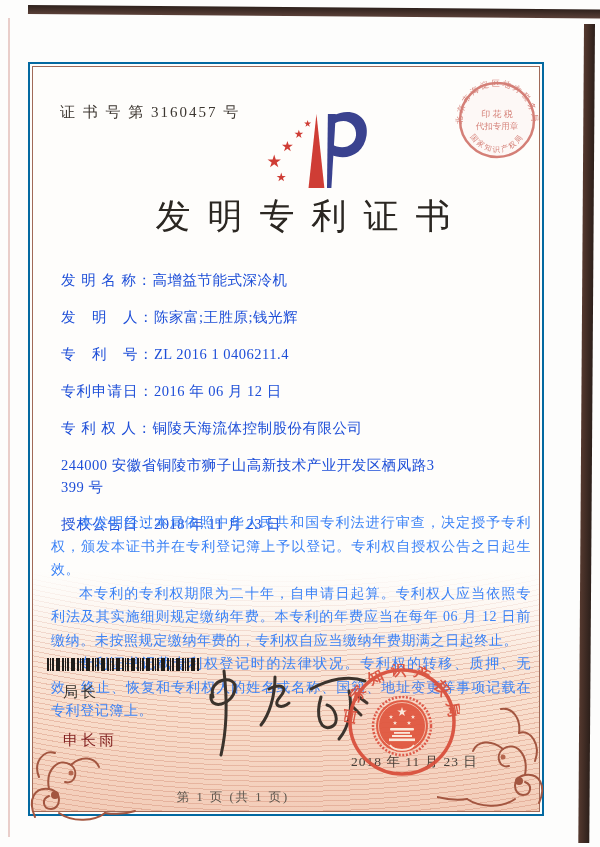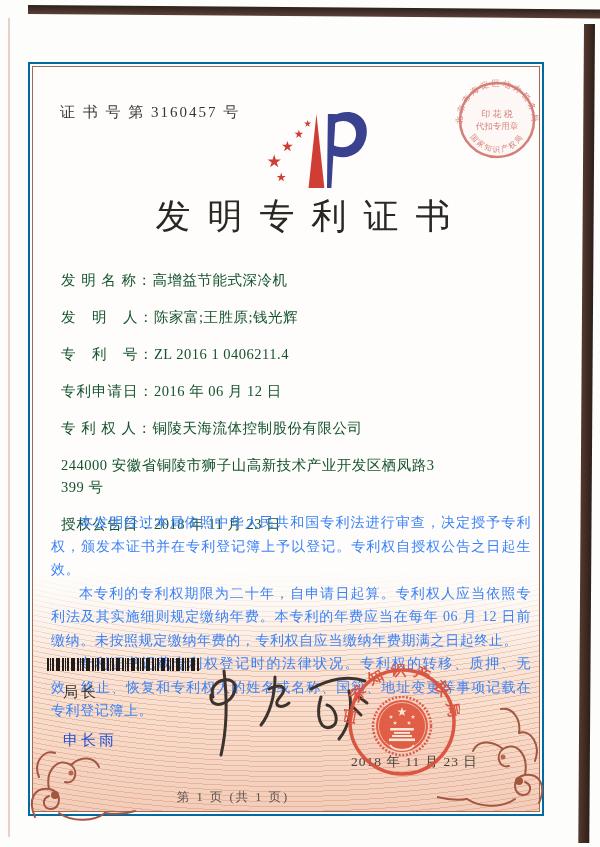--- a/index.html
+++ b/index.html
@@ -34,37 +34,37 @@
 
   .cert-no{position:absolute;left:27px;top:36px;font-size:15px;letter-spacing:2px;color:#3c3630;}
 
   .tax-stamp{position:absolute;left:422px;top:11px;width:84px;height:84px;opacity:.85;}
 
   .logo{position:absolute;left:206px;top:38px;width:132px;height:92px;}
 
   .title{position:absolute;left:0;top:126px;width:512px;text-align:center;
     font-size:35px;letter-spacing:17px;text-indent:17px;color:#2b2722;font-weight:500;transform:translateX(14px);}
 
-  .fields-list{position:absolute;left:28px;top:202px;width:474px;font-size:14.5px;color:#14532d;}
+  .fields-list{position:absolute;left:28px;top:202px;width:474px;font-size:14.5px;color:#1d4ed8;}
   .field-row{display:flex;margin-bottom:15px;line-height:22px;}
   .field-row.pair{}
   .field-label{flex:0 0 auto;white-space:pre;letter-spacing:1px;}
   .field-value{white-space:pre-line;letter-spacing:.5px;}
 
   .body-text{position:absolute;left:18px;top:444px;width:480px;
     font-size:14px;line-height:23.5px;color:#3b82f6;letter-spacing:.6px;text-align:justify;}
   .body-text p{margin:0;text-indent:2em;}
 
   .barcode{position:absolute;left:14px;top:591px;width:152px;height:13px;
     background:
       repeating-linear-gradient(90deg,#201d1a 0 2px,rgba(0,0,0,0) 2px 5px),
       repeating-linear-gradient(90deg,#201d1a 0 1px,rgba(0,0,0,0) 1px 3px);}
 
   .sig-title{position:absolute;left:30px;top:616px;font-size:15px;letter-spacing:3px;color:#36322c;}
-  .sig-name{position:absolute;left:30px;top:664px;font-size:15px;letter-spacing:3px;color:#1d4ed8;}
+  .sig-name{position:absolute;left:30px;top:664px;font-size:15px;letter-spacing:3px;color:#7f1d1d;}
   .signature-svg{position:absolute;left:150px;top:596px;width:200px;height:104px;}
 
   .seal{position:absolute;left:311px;top:597px;width:116px;height:116px;z-index:2;opacity:.94;}
   .seal-date{position:absolute;left:318px;top:686px;width:150px;z-index:1;
     font-size:13.5px;letter-spacing:1px;color:#45403a;}
 
   .footer{position:absolute;left:40px;top:722px;width:320px;text-align:center;
     font-size:12.5px;color:#5a544c;letter-spacing:2px;}
 </style>
 </head>

